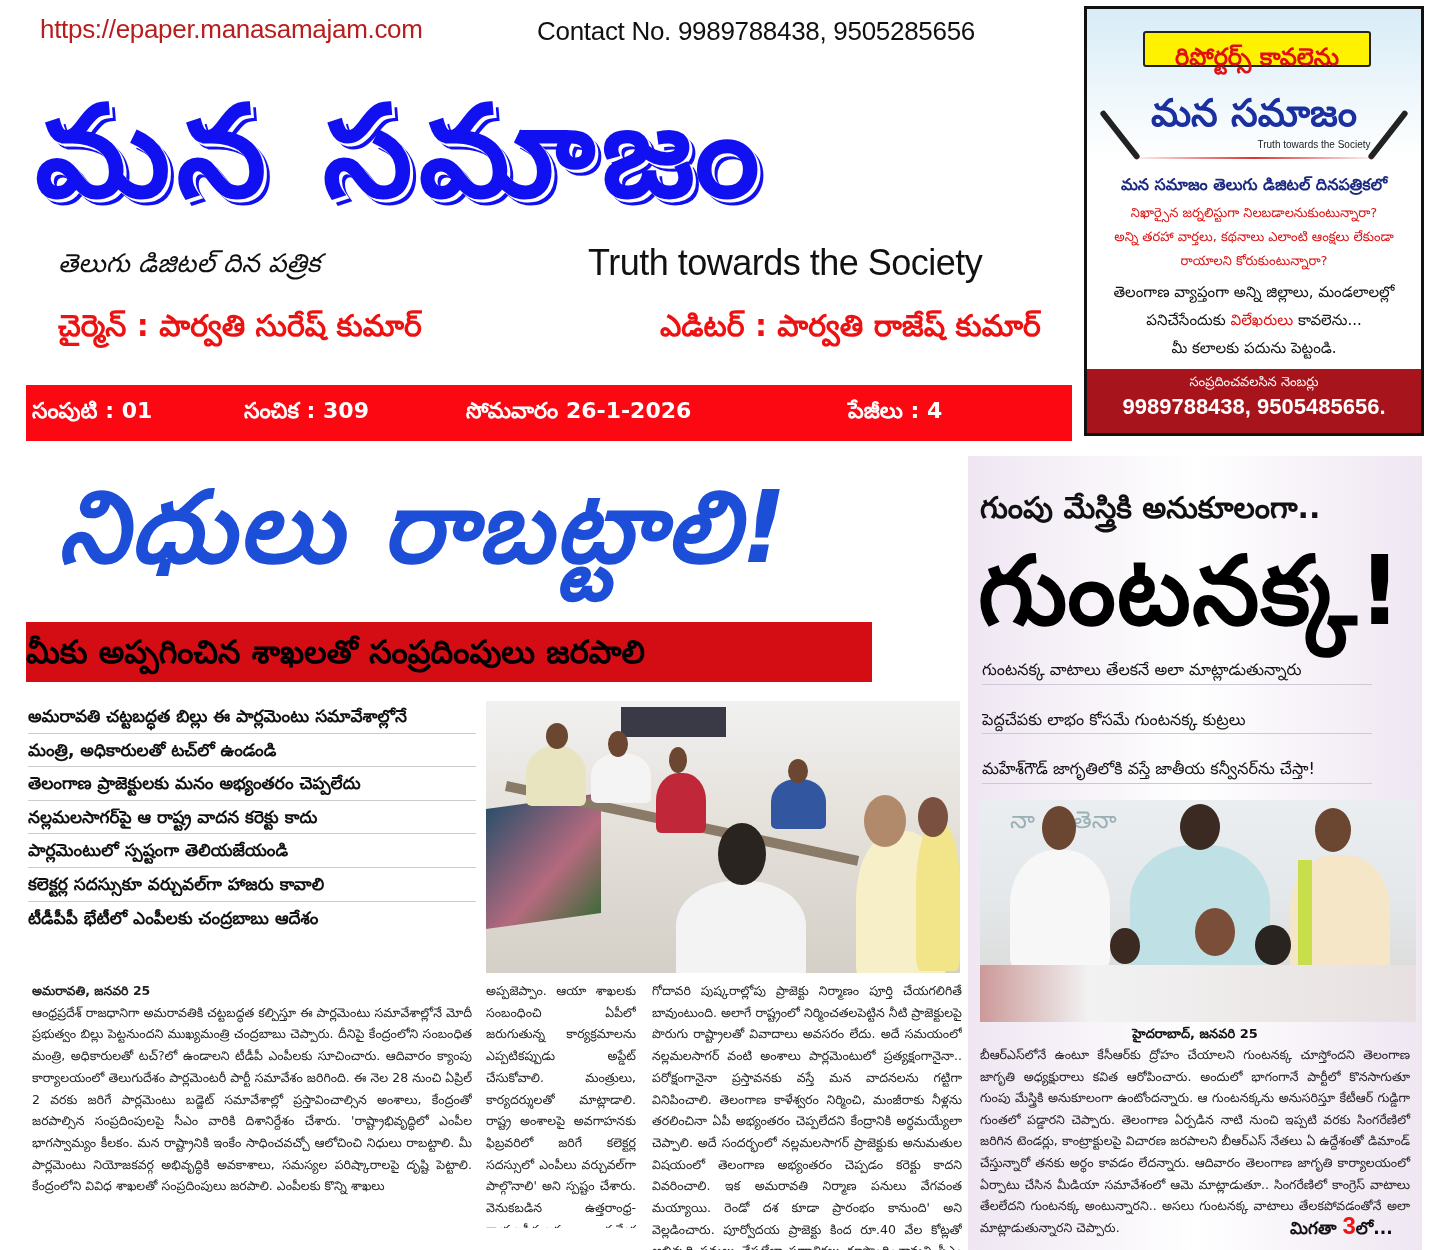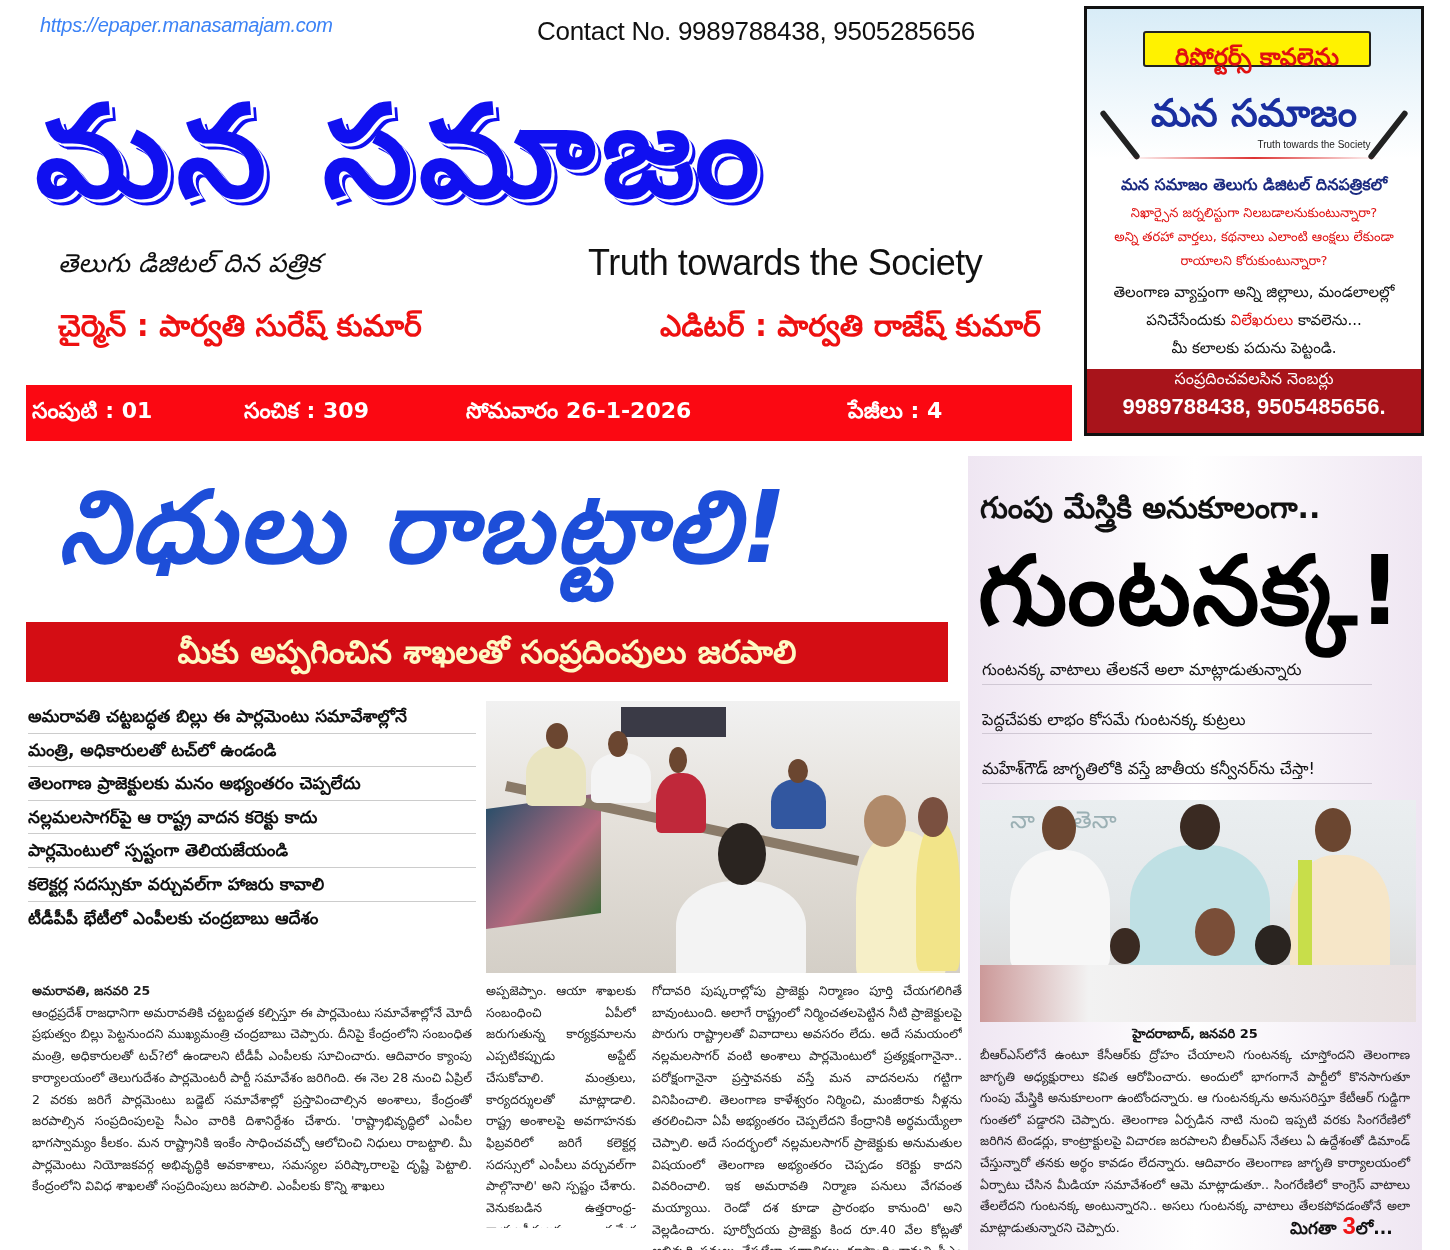--- a/index.html
+++ b/index.html
@@ -2,21 +2,21 @@
 <html><head>
 <meta charset="utf-8">
 <style>
   * { box-sizing: border-box; margin: 0; padding: 0; }
   html, body { width: 1450px; height: 1250px; overflow: hidden; background: #ffffff; }
   body { font-family: "DejaVu Sans", sans-serif; color: #111; position: relative; }
 
   .abs { position: absolute; }
 
   
-  .top-url { left: 40px; top: 14px; font-family: "Liberation Sans", sans-serif; font-size: 20px; color: #3b82f6; letter-spacing: -0.3px; font-style: italic; }
+  .top-url { left: 40px; top: 14px; font-family: "Liberation Sans", sans-serif; font-size: 26px; color: #b91c1c; letter-spacing: -0.3px; }
   .top-contact { left: 537px; top: 16px; font-family: "Liberation Sans", sans-serif; font-size: 26px; color: #111; letter-spacing: -0.3px; }
   .logo { left: 35px; top: 72px; width: 1025px; height: 160px; font-family: "DejaVu Sans", sans-serif; font-weight: bold; font-size: 128px; line-height: 160px; color: #1010f0; letter-spacing: 6px; white-space: nowrap; overflow: hidden;
           text-shadow: 3px 3px 0 #ffffff, 6px 6px 0 #1010f0; }
   .tagline-te { left: 58px; top: 248px; font-size: 26px; color: #111; font-style: italic; }
   .tagline-en { left: 588px; top: 242px; font-family: "Liberation Sans", sans-serif; font-size: 36px; color: #111; letter-spacing: -0.5px; }
   .chairman { left: 58px; top: 308px; font-size: 30px; font-weight: bold; color: #ee1111; }
   .editor { left: 660px; top: 308px; font-size: 30px; font-weight: bold; color: #ee1111; }
 
   .info-bar { left: 26px; top: 385px; width: 1046px; height: 56px; background: #fb0812; color: #fff; font-weight: bold; font-size: 22px; }
   .info-bar span { position: absolute; top: 13px; }
@@ -28,26 +28,26 @@
   .ad-logo-sub { position: absolute; left: 0; width: 100%; top: 130px; text-align: center; font-family: "Liberation Sans", sans-serif; font-size: 10px; color: #222; padding-left: 120px; }
   .ad-pen { position: absolute; top: 96px; width: 6px; height: 60px; background: #222; border-radius: 3px; }
   .ad-pen.l { left: 30px; transform: rotate(-38deg); }
   .ad-pen.r { right: 30px; transform: rotate(38deg); }
   .ad-rule { position: absolute; left: 40px; right: 40px; top: 148px; height: 2px; background: linear-gradient(90deg, transparent, #d33, transparent); }
   .ad-l1 { position: absolute; left: 0; width: 100%; top: 166px; text-align: center; font-size: 16px; font-weight: bold; color: #1b2a80; }
   .ad-red { position: absolute; left: 0; width: 100%; text-align: center; font-size: 13px; color: #e01010; }
   .ad-black { position: absolute; left: 0; width: 100%; text-align: center; font-size: 15px; color: #111; }
   .ad-black .hl { color: #e01010; margin-top: 16px; }
   .ad-foot { position: absolute; left: 0; bottom: 0; width: 100%; height: 64px; background: #a8141b; color: #fff; text-align: center; }
-  .ad-foot .a { font-size: 16px; }
+  .ad-foot .a { font-size: 13px; padding-top: 5px; }
   .ad-foot .b { font-family: "Liberation Sans", sans-serif; font-weight: bold; font-size: 22px; padding-top: 2px; }
 
   
   .headline { left: 58px; top: 458px; font-size: 100px; font-weight: bold; color: #1d4ed8; line-height: 140px; white-space: nowrap; letter-spacing: 2px; font-style: italic; }
-  .subhead-bar { left: 26px; top: 622px; width: 922px; height: 60px; background: #d40d14; color: #fef9c3; font-size: 32px; font-weight: bold; text-align: center; line-height: 60px; }
+  .subhead-bar { left: 26px; top: 622px; width: 846px; height: 60px; background: #d40d14; color: #000000; font-size: 32px; font-weight: bold; text-align: left; line-height: 60px; }
 
   
   .bullets { left: 28px; top: 700px; width: 448px; }
   .bullet { font-size: 17px; font-weight: bold; color: #111; height: 33.6px; line-height: 32px; border-bottom: 1px solid #ccc; white-space: nowrap; overflow: hidden; }
 
   
   .photo1 { left: 486px; top: 701px; width: 474px; height: 272px; overflow: hidden; background: linear-gradient(180deg, #f1f1f1 0%, #e6e2dc 40%, #d4cfc7 100%); }
   .photo2 { left: 980px; top: 800px; width: 436px; height: 165px; overflow: hidden; background: linear-gradient(180deg, #eaeef0 0%, #e4e8ea 60%, #ddd 100%); }
   .fig { position: absolute; border-radius: 45% 45% 10% 10%; }
   .head { position: absolute; border-radius: 50%; background: #6b4630; }

